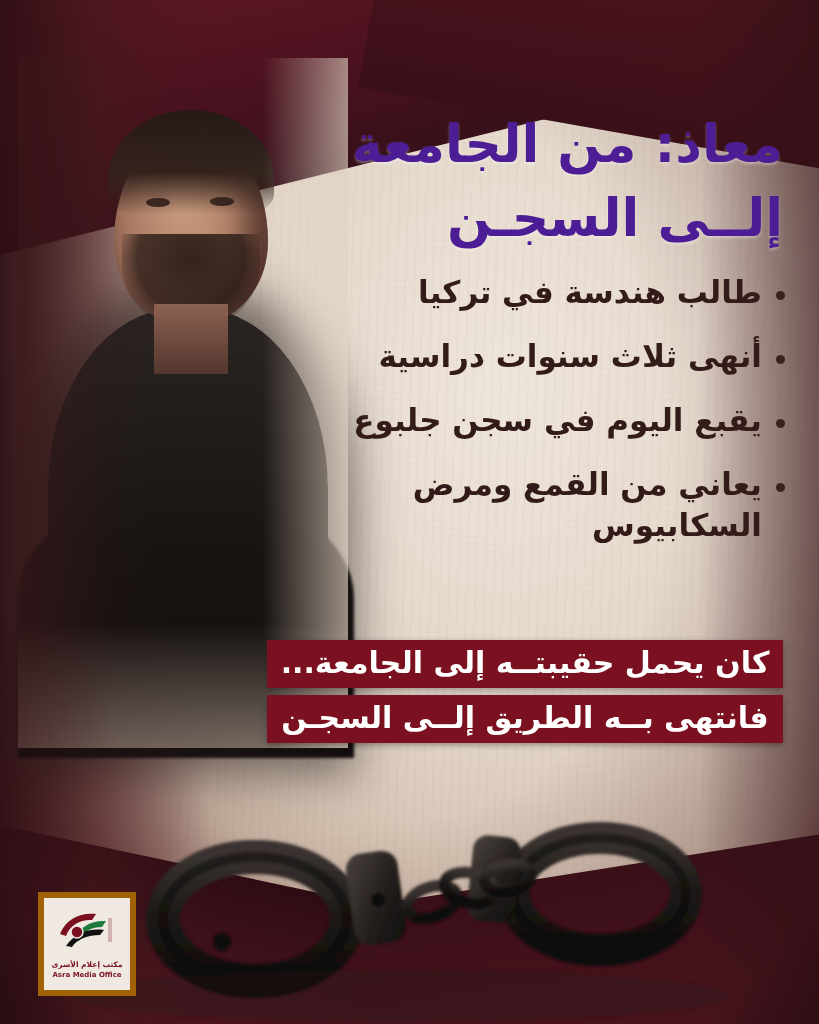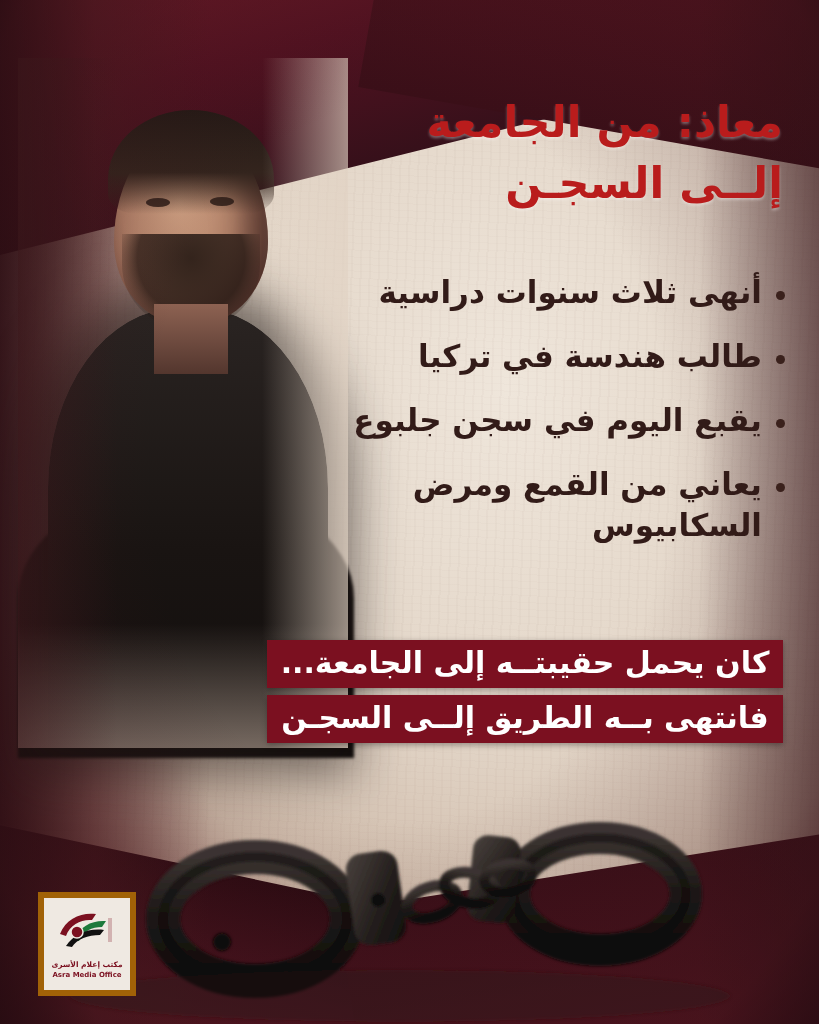--- a/index.html
+++ b/index.html
@@ -150,27 +150,27 @@
       linear-gradient(90deg, rgba(60,25,28,.55) 0%, rgba(60,25,28,0) 30%),
       linear-gradient(270deg, rgba(225,210,195,.65) 0%, rgba(225,210,195,0) 26%),
       linear-gradient(0deg, rgba(200,180,165,.55) 0%, rgba(200,180,165,0) 18%);
     pointer-events: none;
   }
 
   
   .headline {
     position: absolute;
     right: 36px;
-    top: 92px;
+    top: 108px;
     width: 470px;
     text-align: right;
-    color: #b91c1c;
+    color: #4c1d95;
     font-family: "DejaVu Sans", sans-serif;
     font-weight: 700;
-    font-size: 43px;
+    font-size: 52px;
     line-height: 1.42;
     letter-spacing: -1px;
     text-shadow: 0 2px 3px rgba(255,255,255,.35);
   }
 
   
   .bullets {
     position: absolute;
     right: 34px;
     top: 272px;
@@ -292,25 +292,25 @@
     <div class="portrait-fade"></div>
   </div>
 
   <div class="bg-vignette"></div>
 
   <div class="headline">معاذ: من الجامعة إلــى السجـن</div>
 
   <div class="bullets">
     <div class="bullet-row">
       <span class="bullet-dot"></span>
-      <span class="bullet-text">أنهى ثلاث سنوات دراسية</span>
+      <span class="bullet-text">طالب هندسة في تركيا</span>
     </div>
     <div class="bullet-row">
       <span class="bullet-dot"></span>
-      <span class="bullet-text">طالب هندسة في تركيا</span>
+      <span class="bullet-text">أنهى ثلاث سنوات دراسية</span>
     </div>
     <div class="bullet-row">
       <span class="bullet-dot"></span>
       <span class="bullet-text">يقبع اليوم في سجن جلبوع</span>
     </div>
     <div class="bullet-row">
       <span class="bullet-dot"></span>
       <span class="bullet-text">يعاني من القمع ومرض السكابيوس</span>
     </div>
   </div>

